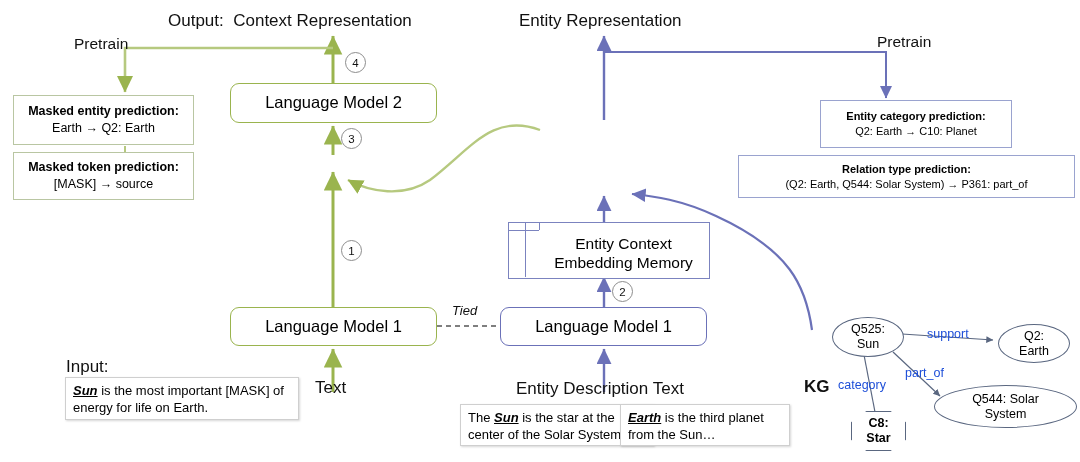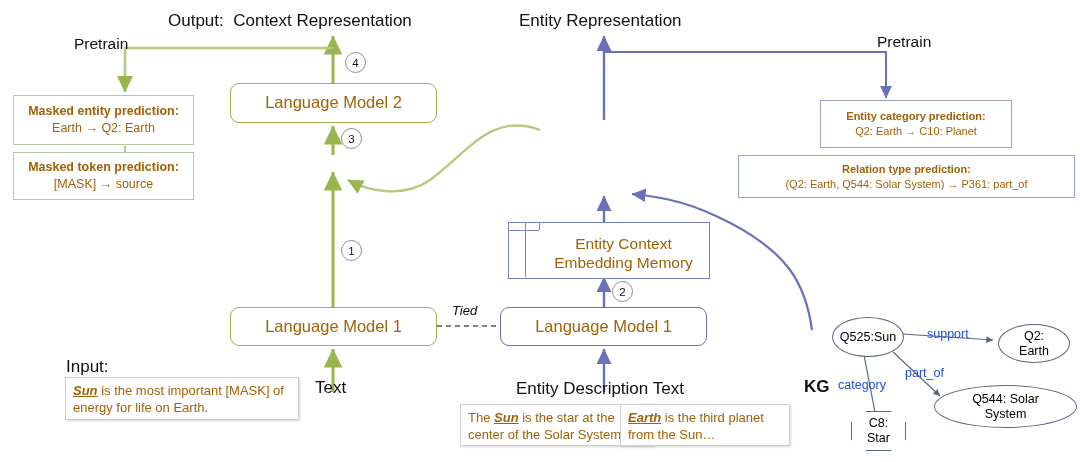--- a/index.html
+++ b/index.html
@@ -3,21 +3,21 @@
 <meta charset="utf-8">
 <style>
   html,body{margin:0;padding:0;background:#ffffff;}
   body{width:1080px;height:462px;overflow:hidden;
        font-family:"Liberation Sans","DejaVu Sans",sans-serif;}
   #stage{position:relative;width:1001px;height:462px;}
   svg#wires{position:absolute;left:0;top:0;width:1080px;height:462px;}
 
   .node{position:absolute;box-sizing:border-box;display:flex;
         align-items:center;justify-content:center;text-align:center;
-        color:#a16207;background:#ffffff;}
+        color:#000000;background:#ffffff;}
   .lbl{position:absolute;white-space:pre;color:#111;}
 
   
   .rbox{border:1.6px solid #9ab44e;border-radius:9px;background:#fff;
         font-size:16.5px;line-height:1.18;}
   .rbox-blue{border:1.6px solid #6b71b8;border-radius:9px;background:#fff;
         font-size:16.5px;line-height:1.18;}
 
   
   .sbox{border:1px solid #b9c6a2;background:#fff;font-size:12.5px;
@@ -162,33 +162,33 @@
 
   <div class="node bubble" style="left:420px;top:404px;width:194px;height:42px;margin-left:40px;">
     <div><span>The </span><u>Sun</u><span> is the star at the center of the Solar System…</span></div>
   </div>
   <div class="node bubble" style="left:620px;top:404px;width:170px;height:42px;">
     <div><span></span><u>Earth</u><span> is the third planet from the Sun…</span></div>
   </div>
 
   <div class="lbl t-big t-bold" style="left:804px;top:377px;">KG</div>
 
-  <div class="ellipse" style="left:832px;top:317px;width:70px;height:38px;flex-direction:row;">
+  <div class="ellipse" style="left:832px;top:317px;width:70px;height:38px;flex-direction:column;">
     <span>Q525:</span>
     <span>Sun</span>
   </div>
   <div class="ellipse" style="left:998px;top:324px;width:70px;height:37px;flex-direction:column;">
     <span>Q2:</span>
     <span>Earth</span>
   </div>
   <div class="ellipse" style="left:934px;top:385px;width:141px;height:41px;flex-direction:column;">
     <span>Q544: Solar</span>
     <span>System</span>
   </div>
-  <div class="octa" style="left:851px;top:411px;width:53px;height:38px;flex-direction:column;">
+  <div class="octa" style="left:851px;top:411px;width:53px;height:38px;flex-direction:column;font-weight:bold;">
     <span>C8:</span>
     <span>Star</span>
   </div>
 
   <div class="edge-lbl" style="left:927px;top:327px;">support</div>
   <div class="edge-lbl" style="left:905px;top:366px;">part_of</div>
   <div class="edge-lbl" style="left:838px;top:378px;">category</div>
 
 </div>
 

